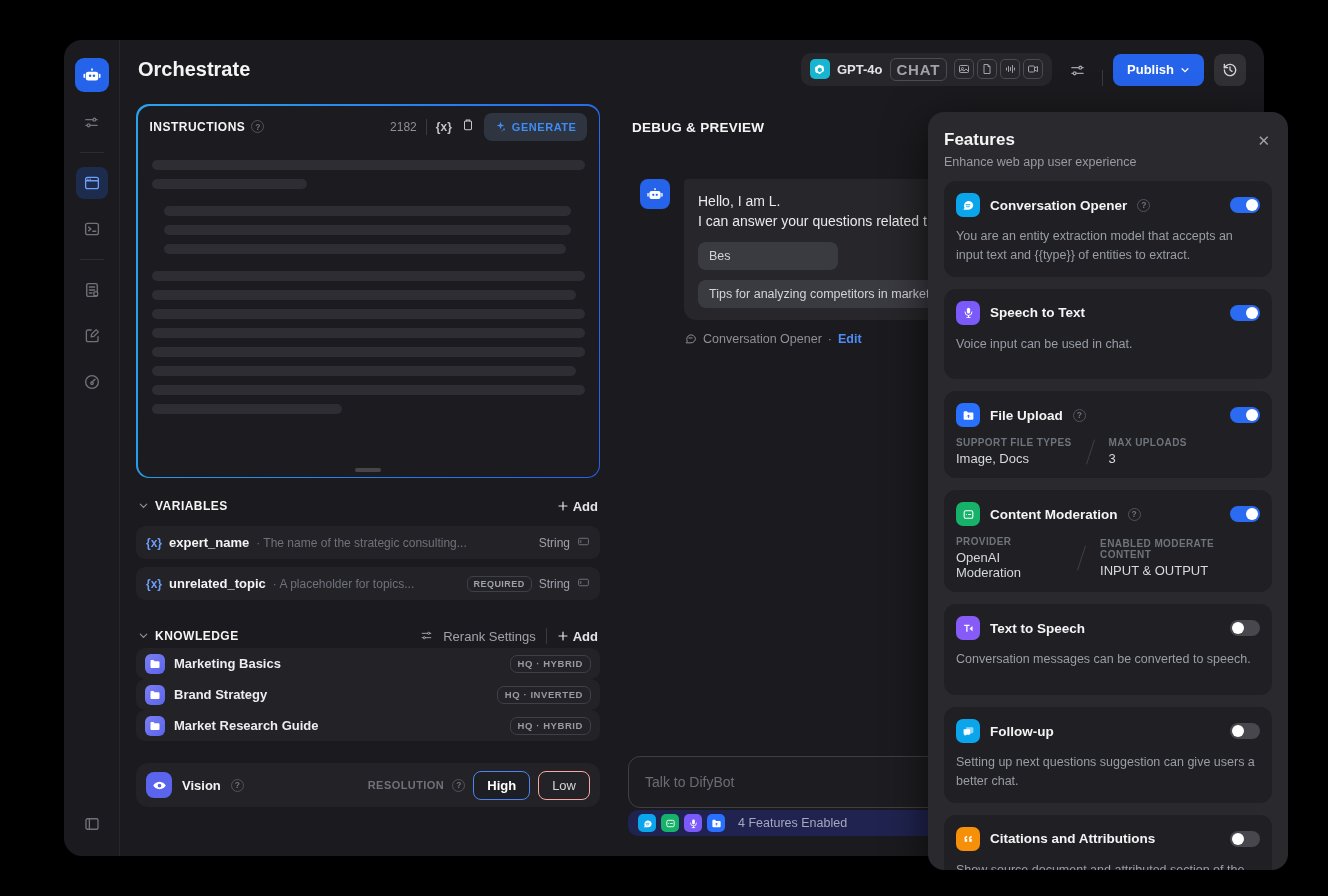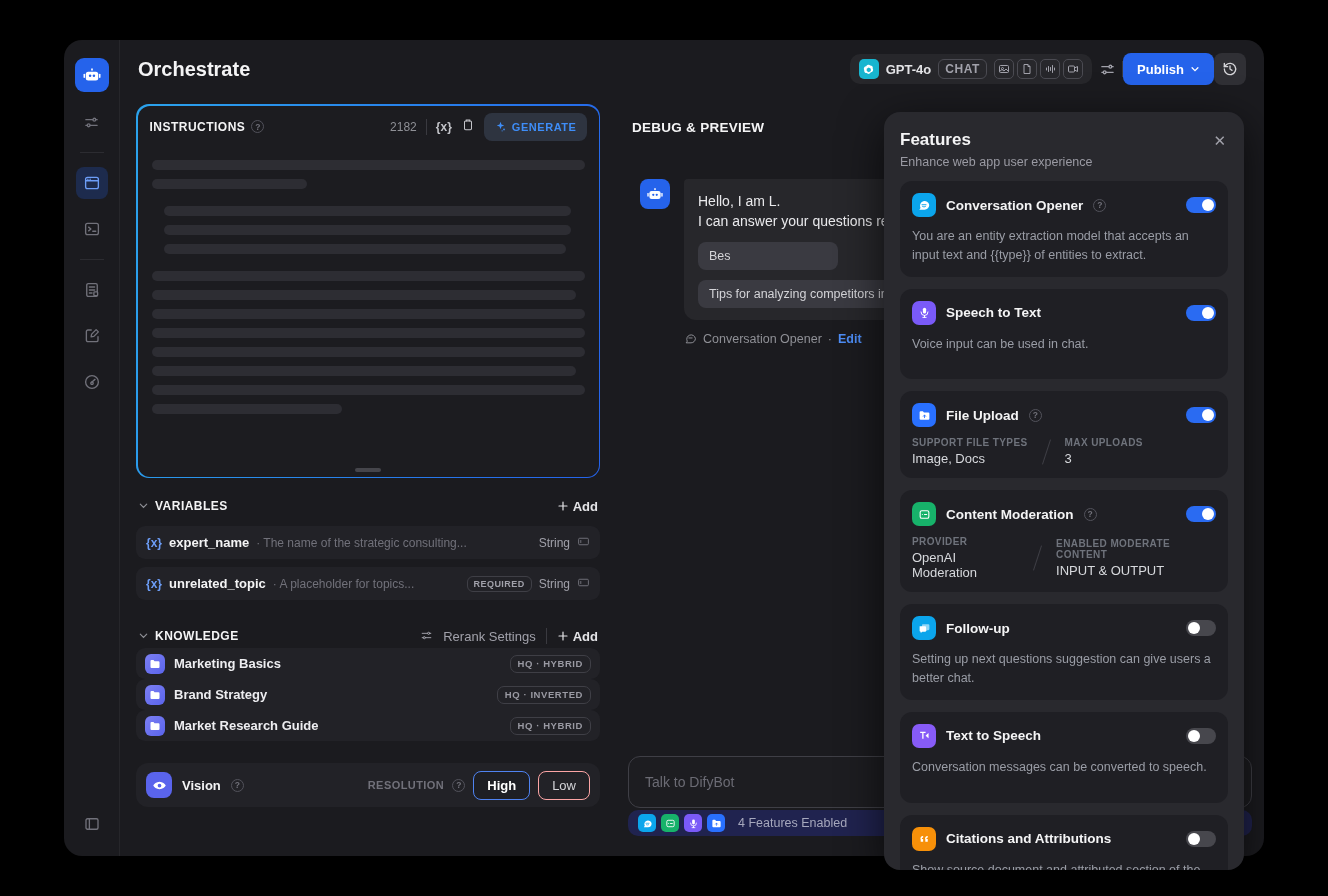--- a/index.html
+++ b/index.html
@@ -18,27 +18,27 @@
     justify-content:center; color:#71717a; margin-top:14px; }
   .side-btn.active { background:#1d2b4d; color:#6d9ef8; }
   .side-div { width:24px; height:1px; background:#2c2c31; margin-top:14px; }
   .side-bottom { margin-top:auto; margin-bottom:16px; }
   .icon-svg { display:block; }
 
   
   .header { position:absolute; left:56px; top:0; right:0; height:58px;
     display:flex; align-items:center; padding:0 18px; }
   .page-title { font-size:20px; font-weight:700; color:#f4f4f5; }
-  .header-right { margin-left:auto; display:flex; align-items:center; }
+  .header-right { margin-left:auto; display:flex; align-items:flex-end; gap:10px; }
   .model-pill { display:flex; align-items:center; gap:7px; background:#27272b;
     border-radius:10px; padding:5px 9px; }
   .openai-badge { width:20px; height:20px; border-radius:5px; background:#17b5cf;
     display:flex; align-items:center; justify-content:center; color:#fff; }
   .model-name { font-size:13px; font-weight:600; color:#e4e4e7; }
-  .chat-badge { font-size:12px; letter-spacing:.05em; color:#a1a1aa; border:1px solid #4b4b52;
+  .chat-badge { font-size:15px; letter-spacing:.05em; color:#a1a1aa; border:1px solid #4b4b52;
     border-radius:6px; padding:2px 6px; font-weight:600; }
   .cap-icon { width:20px; height:20px; border:1px solid #4b4b52; border-radius:5px;
     display:flex; align-items:center; justify-content:center; color:#a1a1aa; }
   .cap-group { display:flex; gap:3px; }
   .tool-btn { width:30px; height:30px; border-radius:8px; display:flex; align-items:center;
     justify-content:center; color:#a1a1aa; }
   .vdiv { width:1px; height:16px; background:#3a3a40; }
   .publish-btn { background:#2563eb; color:#fff; font-size:13px; font-weight:600;
     border:none; border-radius:8px; height:32px; padding:0 14px; display:flex;
     align-items:center; gap:6px; cursor:pointer; }
@@ -124,21 +124,21 @@
   .chat-input { border:1px solid #3f3f46; border-radius:12px; height:52px; background:#1d1d21;
     display:flex; align-items:center; padding:0 16px; }
   .chat-input span { color:#6b6b74; font-size:14px; }
   .feat-bar { margin-top:2px; background:#20234f; border-radius:10px; height:26px;
     display:flex; align-items:center; gap:5px; padding:0 10px; }
   .mini-ic { width:18px; height:18px; border-radius:5px; display:flex; align-items:center;
     justify-content:center; color:#fff; }
   .feat-bar-label { color:#a6a8bd; font-size:12.5px; margin-left:8px; }
 
   
-  .features { position:absolute; left:884px; top:112px; width:360px; height:758px;
+  .features { position:absolute; left:928px; top:112px; width:360px; height:758px;
     background:#29292e; border-radius:16px; box-shadow:0 12px 44px rgba(0,0,0,.65);
     overflow:hidden; padding:18px 16px 0; z-index:10; }
   .features-title { font-size:17px; font-weight:700; color:#f4f4f5; }
   .features-sub { font-size:12.5px; color:#9a9aa3; margin-top:5px; }
   .close-x { position:absolute; right:18px; top:20px; color:#a1a1aa; font-size:15px; }
   .fcard { background:#1f1f24; border-radius:12px; padding:12px; margin-top:12px; }
   .fcard-head { display:flex; align-items:center; gap:10px; }
   .ficon { width:24px; height:24px; border-radius:7px; display:flex; align-items:center;
     justify-content:center; color:#fff; flex:none; }
   .fcard-title { font-size:13.5px; font-weight:700; color:#f4f4f5; }
@@ -595,49 +595,49 @@
       <span class="slash"></span>
       <span class="fstat">
         <div class="lbl">ENABLED MODERATE CONTENT</div>
         <div class="val">INPUT &amp; OUTPUT</div>
       </span>
     </div>
   </div>
 
   <div class="fcard">
     <div class="fcard-head">
-      <span class="ficon" style="background:#0ba5ec">
-          <svg width="13" height="13" viewBox="0 0 24 24" fill="#fff">
-            <path d="M8 4h11a2 2 0 0 1 2 2v7a2 2 0 0 1-2 2h-2l-2 2v-2H8a2 2 0 0 1-2-2z" opacity=".55"></path>
-            <path d="M3 8h10a2 2 0 0 1 2 2v6a2 2 0 0 1-2 2H8l-3 2.5V18H5a2 2 0 0 1-2-2z"></path>
-          </svg>
-        </span>
-      <span class="fcard-title">Follow-up</span>
-      <span class="toggle off">
-          <span class="knob"></span>
-        </span>
-    </div>
-    <div class="fdesc">Setting up next questions suggestion can give users a better chat.</div>
-  </div>
-
-  <div class="fcard">
-    <div class="fcard-head">
       <span class="ficon" style="background:#875bf7">
           <svg width="13" height="13" viewBox="0 0 24 24" fill="#fff">
             <path d="M4 5h10v2.5H10.2V18H7.8V7.5H4z"></path>
             <path d="M16 10l3.5-2.5V17L16 14.5z"></path>
             <rect x="14.5" y="11" width="2" height="2.5"></rect>
           </svg>
         </span>
       <span class="fcard-title">Text to Speech</span>
       <span class="toggle off">
           <span class="knob"></span>
         </span>
     </div>
     <div class="fdesc pad">Conversation messages can be converted to speech.</div>
+  </div>
+
+  <div class="fcard">
+    <div class="fcard-head">
+      <span class="ficon" style="background:#0ba5ec">
+          <svg width="13" height="13" viewBox="0 0 24 24" fill="#fff">
+            <path d="M8 4h11a2 2 0 0 1 2 2v7a2 2 0 0 1-2 2h-2l-2 2v-2H8a2 2 0 0 1-2-2z" opacity=".55"></path>
+            <path d="M3 8h10a2 2 0 0 1 2 2v6a2 2 0 0 1-2 2H8l-3 2.5V18H5a2 2 0 0 1-2-2z"></path>
+          </svg>
+        </span>
+      <span class="fcard-title">Follow-up</span>
+      <span class="toggle off">
+          <span class="knob"></span>
+        </span>
+    </div>
+    <div class="fdesc">Setting up next questions suggestion can give users a better chat.</div>
   </div>
 
   <div class="fcard">
     <div class="fcard-head">
       <span class="ficon" style="background:#f79009">
           <svg width="13" height="13" viewBox="0 0 24 24" fill="#fff">
             <path d="M5 14a4.5 4.5 0 0 1 4.5-6.5V10A2.8 2.8 0 0 0 7 13h2.5v5H5z"></path>
             <path d="M13.5 14A4.5 4.5 0 0 1 18 7.5V10a2.8 2.8 0 0 0-2.5 3H18v5h-4.5z"></path>
           </svg>
         </span>

